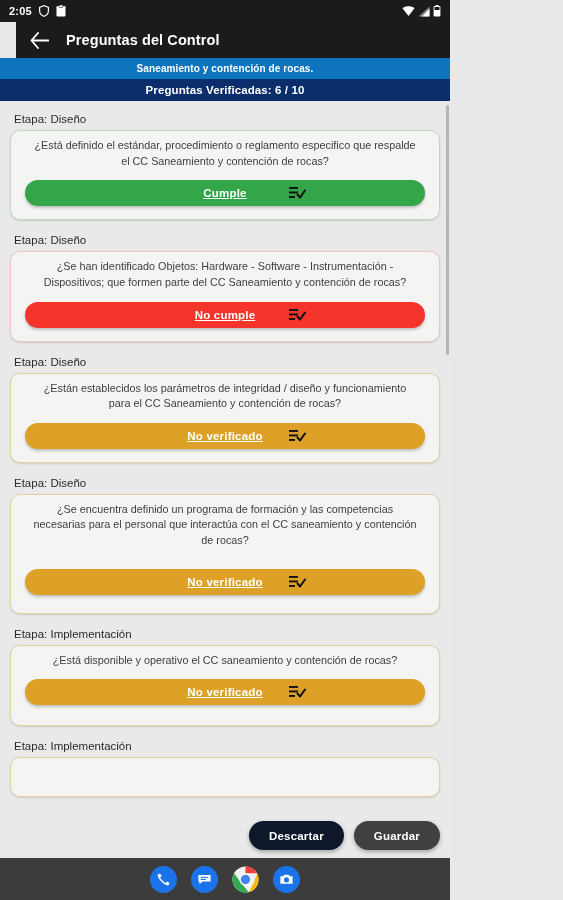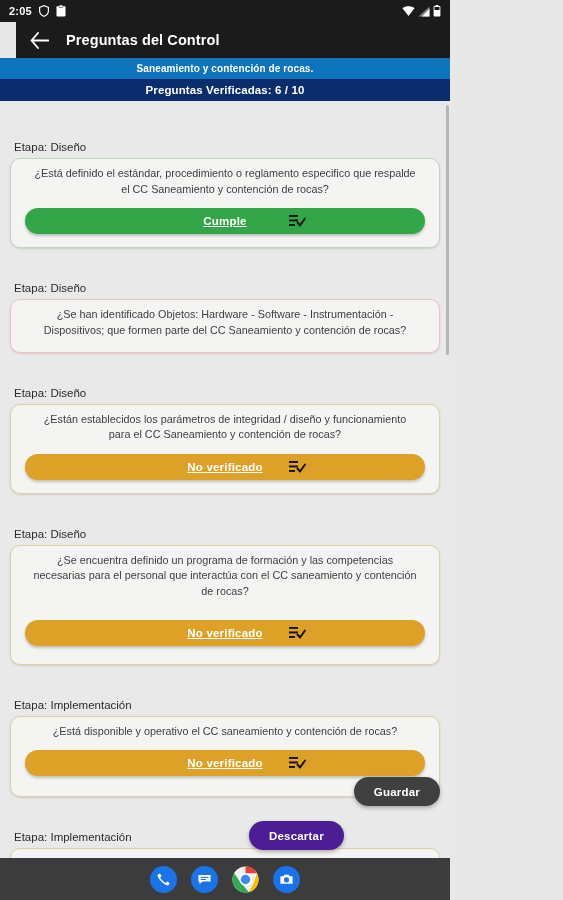--- a/index.html
+++ b/index.html
@@ -46,21 +46,20 @@
 
   
   .content {
     flex: 1 1 auto; overflow: hidden; position: relative;
     background: #e9e9e9; padding: 6px 0 0 0;
   }
   .q-block { padding: 0 10px; margin-bottom: 8px; }
   .etapa {
     font-size: 11.5px; color: #2b2b2b;
     padding: 6px 4px 5px 4px;
-    margin-top: 28px;
   }
   .card {
     background: #f4f4f2;
     border-radius: 10px;
     border: 1px solid #d8d8d4;
     padding: 7px 14px 13px 14px;
     box-shadow: 0 1px 2px rgba(0,0,0,0.12);
   }
   .card.green  { border-color: #bcd9c0; }
   .card.red    { border-color: #eec4c2; }
@@ -96,21 +95,21 @@
     display: flex; gap: 10px; z-index: 20;
   }
   .fab {
     border: none; border-radius: 16px;
     padding: 0 20px; height: 29px;
     color: #fff; font-size: 11.5px; font-weight: bold;
     cursor: pointer; letter-spacing: .2px;
     box-shadow: 0 2px 4px rgba(0,0,0,0.3);
     font-family: "Liberation Sans", sans-serif;
   }
-  .fab.discard { background: #4c1d95; margin-top: 44px; }
+  .fab.discard { background: #0f172a; }
   .fab.save    { background: #404040; }
 
   
   .navbar {
     height: 42px; background: #3c3c3c;
     display: flex; align-items: center; justify-content: center;
     gap: 14px; flex: 0 0 42px;
   }
   .nav-ic { width: 27px; height: 27px; border-radius: 50%; display: flex; align-items: center; justify-content: center; cursor: pointer; }
   .nav-ic.blue { background: #1a73e8; }
@@ -194,20 +193,31 @@
               </svg>
           </span>
         </div>
       </div>
     </div>
 
     <div class="q-block">
       <div class="etapa">Etapa: Diseño</div>
       <div class="card red">
         <div class="q-text">¿Se han identificado Objetos: Hardware - Software - Instrumentación - Dispositivos; que formen parte del CC Saneamiento y contención de rocas?</div>
+        <div class="status-btn red">
+          <span>No cumple</span>
+          <span class="btn-check">
+            <svg width="18" height="18" viewBox="0 0 18 18">
+                <rect x="1" y="3" width="9" height="1.9" fill="#111"></rect>
+                <rect x="1" y="7.5" width="9" height="1.9" fill="#111"></rect>
+                <rect x="1" y="12" width="6" height="1.9" fill="#111"></rect>
+                <path d="M9.5 10.5 L12 13.5 L17 6.5" stroke="#111" stroke-width="2" fill="none" stroke-linecap="round" stroke-linejoin="round"></path>
+              </svg>
+          </span>
+        </div>
       </div>
     </div>
 
     <div class="q-block">
       <div class="etapa">Etapa: Diseño</div>
       <div class="card orange">
         <div class="q-text">¿Están establecidos los parámetros de integridad / diseño y funcionamiento para el CC Saneamiento y contención de rocas?</div>
         <div class="status-btn orange">
           <span>No verificado</span>
           <span class="btn-check">

